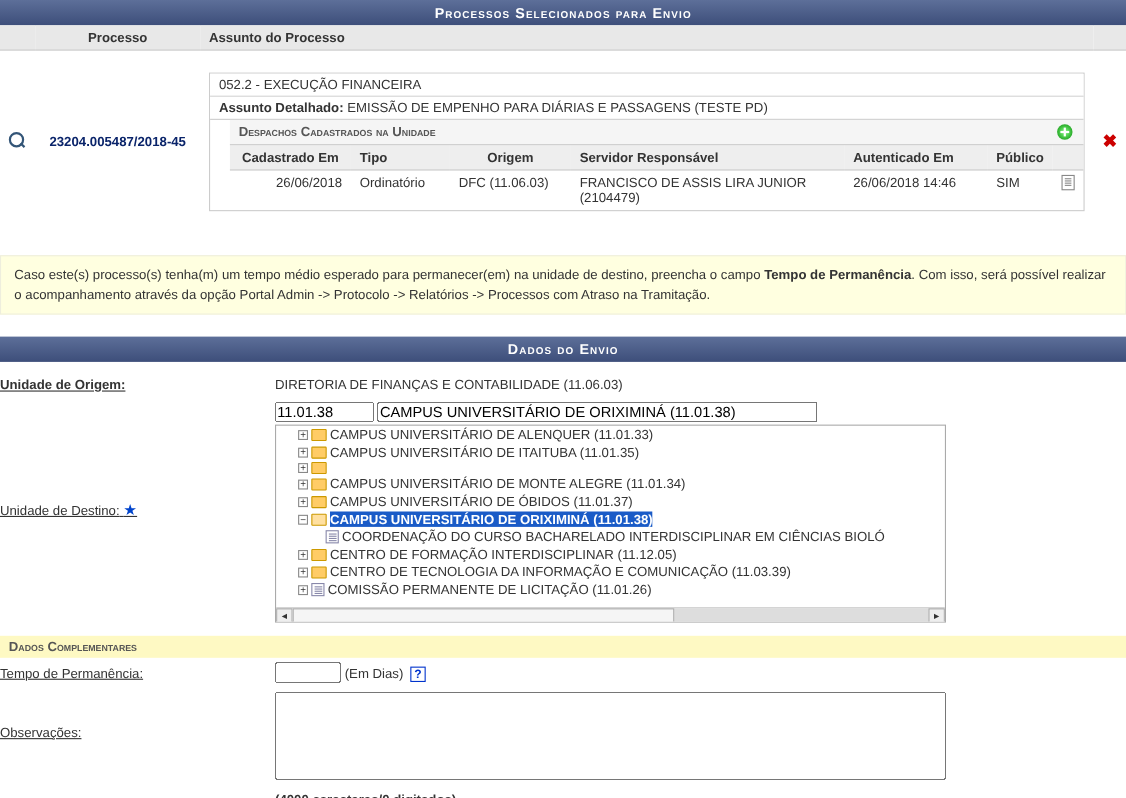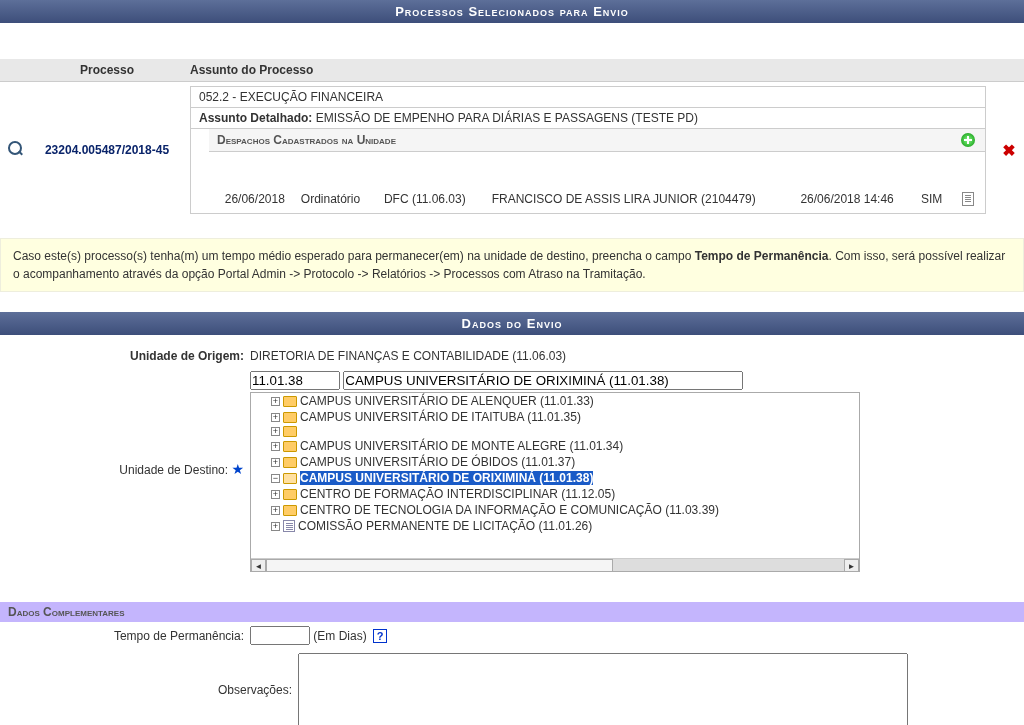--- a/index.html
+++ b/index.html
@@ -1,61 +1,61 @@
 <!DOCTYPE html>
 <html><head>
 <meta charset="utf-8">
 <style>
 * { box-sizing: border-box; margin: 0; padding: 0; }
 body { font-family: Arial, Verdana, sans-serif; font-size: 12px; color: #333; background: #fff; }
 .header-bar { background: linear-gradient(to bottom, #5d6f99, #3d4e7a); color: #fff; text-align: center; padding: 4px; font-weight: bold; font-variant: small-caps; letter-spacing: 1px; font-size: 13px; }
 .table-header { background: #e8e8e8; font-weight: bold; }
 .table-header td { padding: 4px 8px; border-bottom: 1px solid #ccc; }
-table { width: 100%; border-collapse: collapse; margin-top: 36px; }
-.proc-row td { padding: 4px 8px; vertical-align: top; }
+table { width: 100%; border-collapse: collapse; }
+.proc-row td { padding: 20px 8px; vertical-align: top; }
 .proc-link { color: #0a246a; font-weight: bold; text-decoration: none; }
 .assunto-block { border: 1px solid #ccc; }
 .assunto-block .line { padding: 3px 8px; border-bottom: 1px solid #ccc; background: #fff; }
 .desp-header { background: #f5f5f5; padding: 4px 8px; font-variant: small-caps; font-weight: bold; color: #555; border-bottom: 1px solid #ccc; position: relative; }
 .add-icon { position: absolute; right: 10px; top: 4px; width: 14px; height: 14px; border-radius: 50%; background: radial-gradient(#8f8, #080); display: inline-block; }
 .add-icon::before, .add-icon::after { content: ''; position: absolute; background: #fff; }
 .add-icon::before { width: 8px; height: 2px; top: 6px; left: 3px; }
 .add-icon::after { width: 2px; height: 8px; top: 3px; left: 6px; }
 .desp-row td { padding: 4px 8px; text-align: left; }
 .desp-subheader td { background: #eee; font-weight: bold; border-bottom: 1px solid #ccc; }
 .mag-icon { width: 16px; height: 16px; display: inline-block; position: relative; }
 .mag-icon::before { content: ''; position: absolute; width: 10px; height: 10px; border: 2px solid #357; border-radius: 50%; top: 0; left: 0; }
 .mag-icon::after { content: ''; position: absolute; width: 5px; height: 2px; background: #357; transform: rotate(45deg); top: 11px; left: 10px; }
 .remove-icon { color: #c00; font-weight: bold; font-size: 16px; cursor: pointer; }
 .doc-icon { display: inline-block; width: 12px; height: 14px; background: #fff; border: 1px solid #888; position: relative; }
 .doc-icon::before { content:''; position:absolute; width:6px; height:1px; background:#888; top:2px; left:2px; box-shadow: 0 2px #888, 0 4px #888, 0 6px #888; }
 .info-box { background: #ffffe0; border: 1px solid #eed; padding: 8px 12px; margin: 20px 0; line-height: 1.5; }
 .form-section { margin-top: 10px; }
 .form-row { display: flex; align-items: flex-start; padding: 4px 0; }
-.form-label { width: 250px; text-align: right; padding-right: 6px; font-weight: normal; color: #333; }
+.form-label { width: 250px; text-align: left; padding-right: 6px; font-weight: normal; color: #333; text-decoration: underline; }
 .form-field { flex: 1; }
 .unit-code-input { width: 90px; }
 .unit-name-input { width: 400px; }
 .tree-container { border: 1px solid #aaa; width: 610px; height: 180px; overflow: hidden; position: relative; margin-top: 2px; }
 .tree-scroll { overflow-y: scroll; overflow-x: hidden; height: 165px; }
 .tree-node { padding: 1px 0 1px 20px; white-space: nowrap; display: flex; align-items: center; }
 .tree-node.child { padding-left: 45px; }
 .tree-node .txt { cursor: pointer; }
 .tree-node.selected .txt { background: #1a5bc7; color: #fff; font-weight: bold; }
 .exp { display: inline-block; width: 9px; height: 9px; border: 1px solid #888; font-size: 9px; line-height: 7px; text-align: center; margin-right: 3px; cursor: pointer; }
 .folder-icon { display: inline-block; width: 14px; height: 11px; background: #fc6; border: 1px solid #c90; margin-right: 3px; border-radius: 1px; }
 .folder-icon.open { background: #ffe0a0; }
 .leaf-icon { display: inline-block; width: 12px; height: 12px; background: #fff; border: 1px solid #88a; margin-right: 3px; position: relative; }
 .leaf-icon::before { content:''; position:absolute; width:7px; height:1px; background:#88a; top:2px; left:2px; box-shadow:0 2px #88a,0 4px #88a,0 6px #88a;}
 .hscroll { height: 15px; background: #eee; border-top: 1px solid #ccc; display: flex; }
 .hscroll .track { flex:1; background:#ddd; }
 .hscroll .thumb { width: 60%; height: 100%; background: #f5f5f5; border: 1px solid #aaa; }
 .hscroll .arrow { width: 15px; background: #eee; border: 1px solid #aaa; text-align: center; font-size: 8px; line-height: 13px; }
 .asterisk { color: #0044cc; font-size: 14px; }
-.sub-section-header { background: #c4b5fd; padding: 3px 8px; font-variant: small-caps; font-weight: bold; color: #555; margin-top: 26px; }
+.sub-section-header { background: #fef9c3; padding: 3px 8px; font-variant: small-caps; font-weight: bold; color: #555; margin-top: 8px; }
 .small-input { width: 60px; }
 .help-icon { display: inline-block; width: 14px; height: 14px; border: 1px solid #03c; color: #03c; font-weight: bold; font-size: 11px; text-align: center; line-height: 13px; margin-left: 3px; }
 textarea { width: 610px; height: 80px; resize: none; }
 .btn-row { text-align: center; margin-top: 8px; }
 .btn-row button { padding: 2px 10px; margin: 0 2px; background: #eee; border: 1px solid #999; font-size: 12px; }
 .indent-block { padding-left: 18px; }
 </style>
 </head>
 <body>
 
@@ -83,20 +83,29 @@
           <b>Assunto Detalhado:</b>
           <span>EMISSÃO DE EMPENHO PARA DIÁRIAS E PASSAGENS (TESTE PD)</span>
         </div>
         <div class="indent-block">
           <div class="desp-header">
             <span>Despachos Cadastrados na Unidade</span>
             <span class="add-icon"></span>
           </div>
           <table>
             <tbody>
+                  <tr class="desp-subheader desp-row">
+              <td style="width:110px;text-align:center">Cadastrado Em</td>
+              <td style="width:90px">Tipo</td>
+              <td style="width:110px;text-align:center">Origem</td>
+              <td>Servidor Responsável</td>
+              <td style="width:130px">Autenticado Em</td>
+              <td style="width:50px">Público</td>
+              <td style="width:20px"></td>
+            </tr>
             <tr class="desp-row">
               <td style="text-align:right">26/06/2018</td>
               <td>Ordinatório</td>
               <td style="text-align:left">DFC (11.06.03)</td>
               <td>FRANCISCO DE ASSIS LIRA JUNIOR (2104479)</td>
               <td>26/06/2018 14:46</td>
               <td>SIM</td>
               <td><span class="doc-icon"></span></td>
             </tr>
           </tbody>
@@ -155,20 +164,24 @@
           <div class="tree-node">
               <span class="exp">+</span>
               <span class="folder-icon"></span>
               <span class="txt">CAMPUS UNIVERSITÁRIO DE ÓBIDOS (11.01.37)</span>
             </div>
           <div class="tree-node selected">
               <span class="exp">−</span>
               <span class="folder-icon open"></span>
               <span class="txt">CAMPUS UNIVERSITÁRIO DE ORIXIMINÁ (11.01.38)</span>
             </div>
+          <div class="tree-node child">
+              <span class="leaf-icon"></span>
+              <span class="txt">COORDENAÇÃO DO CURSO BACHARELADO INTERDISCIPLINAR EM CIÊNCIAS BIOLÓ</span>
+            </div>
           <div class="tree-node">
               <span class="exp">+</span>
               <span class="folder-icon"></span>
               <span class="txt">CENTRO DE FORMAÇÃO INTERDISCIPLINAR (11.12.05)</span>
             </div>
           <div class="tree-node">
               <span class="exp">+</span>
               <span class="folder-icon"></span>
               <span class="txt">CENTRO DE TECNOLOGIA DA INFORMAÇÃO E COMUNICAÇÃO (11.03.39)</span>
             </div>
@@ -194,21 +207,21 @@
   <div class="form-row" style="align-items:center;">
     <div class="form-label">Tempo de Permanência:</div>
     <div class="form-field">
       <input class="small-input" style="">
       <span>(Em Dias)</span>
       <span class="help-icon">?</span>
     </div>
   </div>
 
   <div class="form-row">
-    <div class="form-label" style="padding-top:30px;margin-left:48px;">Observações:</div>
+    <div class="form-label" style="padding-top:30px;">Observações:</div>
     <div class="form-field">
       <textarea style=""></textarea>
     </div>
   </div>
 
   <div class="form-row">
     <div class="form-label"></div>
     <div class="form-field"><b>(4000 caracteres/0 digitados)</b></div>
   </div>
 

